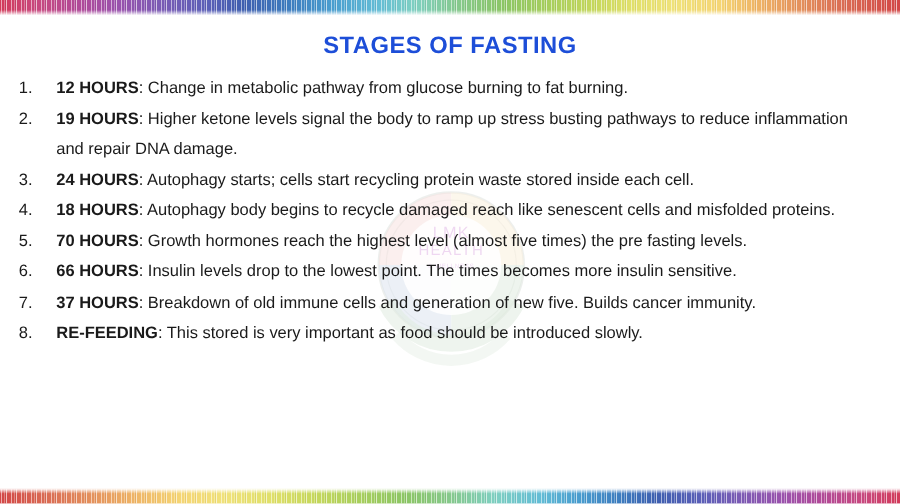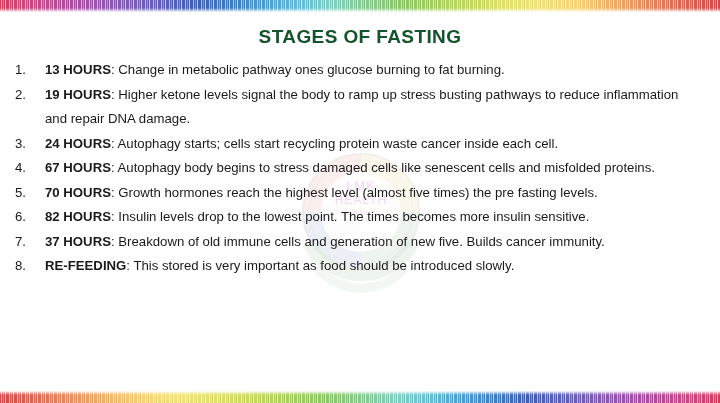--- a/index.html
+++ b/index.html
@@ -148,21 +148,21 @@
   .wm-tag { font-size: 5px; letter-spacing: 0.5px; line-height: 9px; margin-top: 1px; }
 
   
   .content {
     position: relative;
     z-index: 2;
     padding: 0;
   }
   .title {
     text-align: center;
-    color: #14532d;
+    color: #1d4ed8;
     font-size: 19px;
     font-weight: bold;
     letter-spacing: 0.4px;
     margin: 0;
     padding-top: 25px;
     padding-bottom: 0;
     line-height: 24px;
   }
 
   .list {
@@ -222,46 +222,46 @@
   </div>
 
   <div class="content">
 
     <h1 class="title">STAGES OF FASTING</h1>
 
     <div class="list">
 
       <div class="item">
         <span class="num">1.</span>
-        <span class="body-text"><span class="lead">13 HOURS</span><span>: </span><span>Change in metabolic pathway ones glucose burning to fat burning.</span></span>
+        <span class="body-text"><span class="lead">12 HOURS</span><span>: </span><span>Change in metabolic pathway from glucose burning to fat burning.</span></span>
       </div>
 
       <div class="item">
         <span class="num">2.</span>
         <span class="body-text"><span class="lead">19 HOURS</span><span>: </span><span>Higher ketone levels signal the body to ramp up stress busting pathways to reduce inflammation and repair DNA damage.</span></span>
       </div>
 
       <div class="item">
         <span class="num">3.</span>
-        <span class="body-text"><span class="lead">24 HOURS</span><span>: </span><span>Autophagy starts; cells start recycling protein waste cancer inside each cell.</span></span>
+        <span class="body-text"><span class="lead">24 HOURS</span><span>: </span><span>Autophagy starts; cells start recycling protein waste stored inside each cell.</span></span>
       </div>
 
       <div class="item">
         <span class="num">4.</span>
-        <span class="body-text"><span class="lead">67 HOURS</span><span>: </span><span>Autophagy  body begins to stress damaged cells like senescent cells and misfolded proteins.</span></span>
+        <span class="body-text"><span class="lead">18 HOURS</span><span>: </span><span>Autophagy  body begins to recycle damaged reach like senescent cells and misfolded proteins.</span></span>
       </div>
 
       <div class="item">
         <span class="num">5.</span>
         <span class="body-text"><span class="lead">70 HOURS</span><span>: </span><span>Growth hormones reach the highest level (almost five times) the pre fasting levels.</span></span>
       </div>
 
       <div class="item">
         <span class="num">6.</span>
-        <span class="body-text"><span class="lead">82 HOURS</span><span>: </span><span>Insulin levels drop to the lowest point. The times becomes more insulin sensitive.</span></span>
+        <span class="body-text"><span class="lead">66 HOURS</span><span>: </span><span>Insulin levels drop to the lowest point. The times becomes more insulin sensitive.</span></span>
       </div>
 
       <div class="item">
         <span class="num">7.</span>
         <span class="body-text"><span class="lead">37 HOURS</span><span>: </span><span>Breakdown of old immune cells and generation of new five. Builds cancer immunity.</span></span>
       </div>
 
       <div class="item">
         <span class="num">8.</span>
         <span class="body-text"><span class="lead">RE-FEEDING</span><span>: </span><span>This stored is very important as food should be introduced slowly.</span></span>

